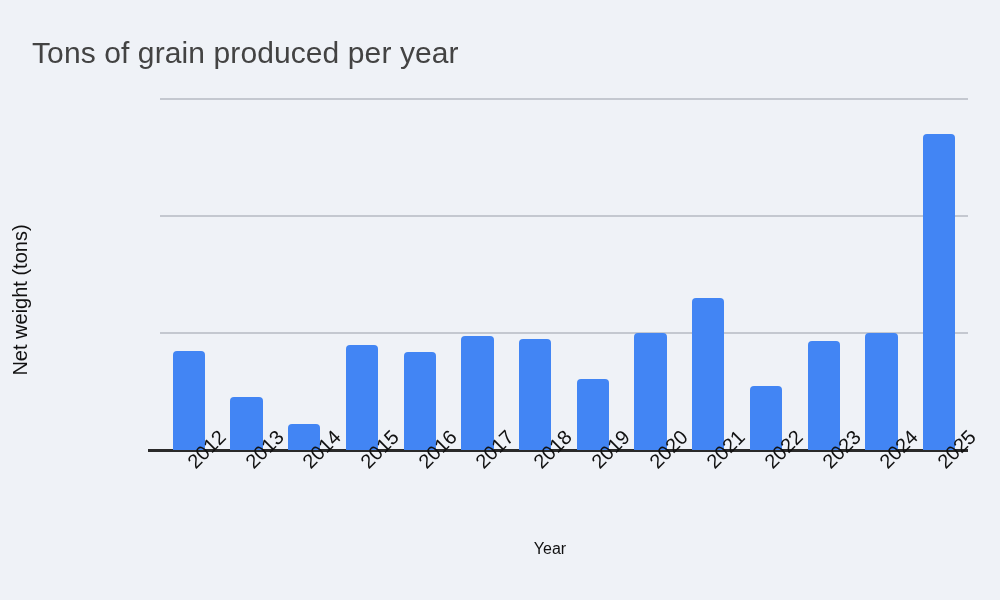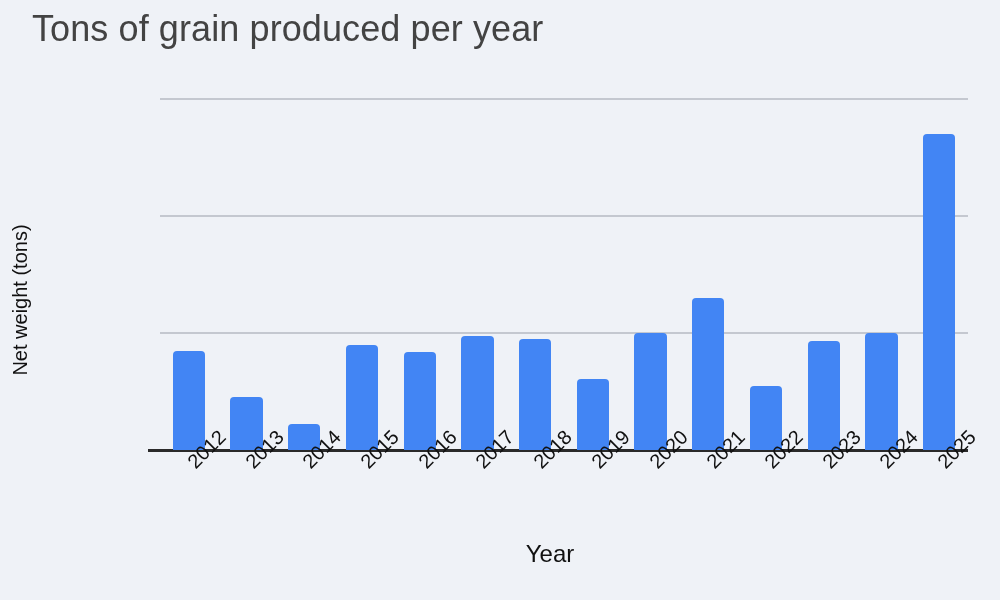--- a/index.html
+++ b/index.html
@@ -15,22 +15,22 @@
   }
   #chart-root {
     position: relative;
     width: 1000px;
     height: 600px;
     background: #eff2f7;
   }
   #chart-title {
     position: absolute;
     left: 32px;
-    top: 8px;
-    font-size: 36px;
+    top: 36px;
+    font-size: 30px;
     color: #434343;
     font-weight: 400;
     letter-spacing: 0.1px;
     white-space: nowrap;
   }
   
   #plot-area {
     position: absolute;
     left: 160px;
     top: 99px;
@@ -76,21 +76,21 @@
     transform-origin: left top;
     transform: rotate(-45deg);
     text-align: left;
   }
   #x-axis-title {
     position: absolute;
     left: 0;
     right: 0;
     top: 540px;
     text-align: center;
-    font-size: 24px;
+    font-size: 16px;
     color: #111;
   }
   #x-axis-title span { display: inline-block; margin-left: 100px; }
 </style>
 </head>
 <body>
 
 <div id="chart-root">
 
   <div id="chart-title">Tons of grain produced per year</div>

